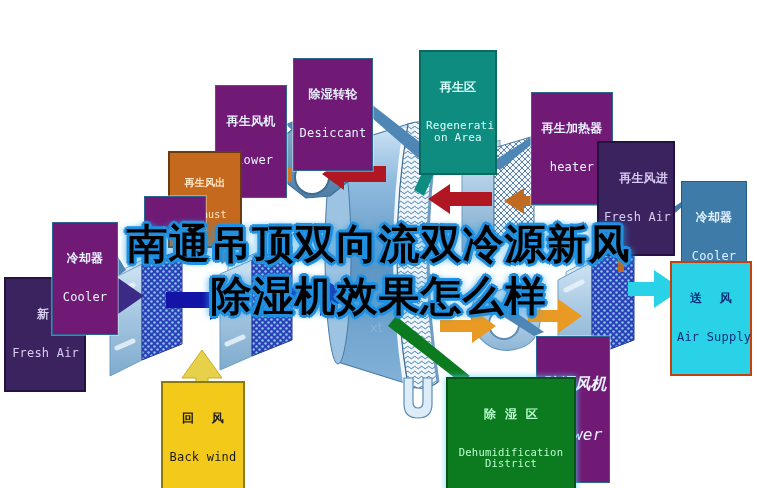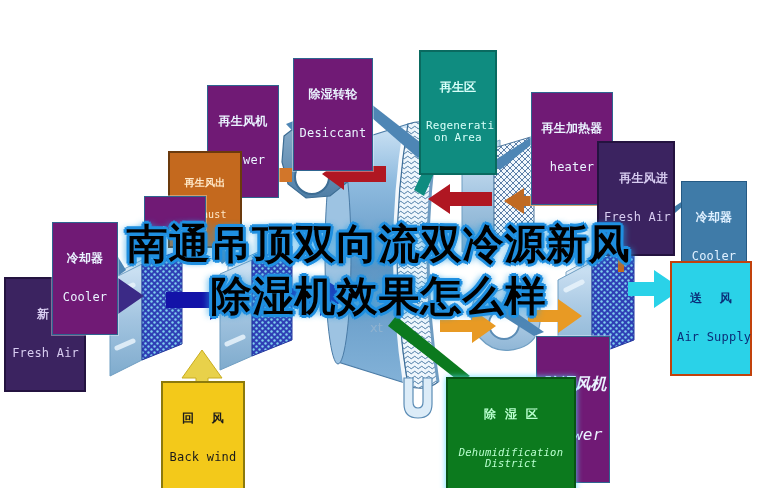--- a/index.html
+++ b/index.html
@@ -220,21 +220,21 @@
   <div id="headline">
     <span>南通吊顶双向流双冷源新风</span>
     <span>除湿机效果怎么样</span>
   </div>
 
   <div class="lbl lbl-blue" style="left:293px;top:58px;width:80px;font-size:12px;">
     <span class="cn">除湿转轮</span>
     <span class="en">Desiccant</span>
   </div>
 
-  <div class="lbl lbl-blue" style="left:207px;top:85px;width:72px;font-size:12px;text-align:center;">
+  <div class="lbl lbl-blue" style="left:215px;top:85px;width:72px;font-size:12px;text-align:center;">
     <span class="cn">再生风机</span>
     <span class="en">Blower</span>
   </div>
 
   <div class="lbl lbl-teal" style="left:419px;top:50px;width:78px;font-size:12px;">
     <span class="cn">再生区</span>
     <span class="en" style="font-size:11px;">Regenerati
 on Area</span>
   </div>
 
@@ -278,21 +278,21 @@
     <span class="en">Back wind</span>
   </div>
 
   <div class="lbl lbl-blue" style="left:536px;top:336px;width:74px;font-size:16px;font-style:italic;">
     <span class="cn">除湿风机</span>
     <span class="en">Blower</span>
   </div>
 
   <div class="lbl lbl-green glow" style="left:446px;top:377px;width:130px;font-size:12px;">
     <span class="cn">除  湿  区</span>
-    <span class="en" style="font-size:10.5px;font-style:italic;">Dehumidification
+    <span class="en" style="font-size:10.5px;">Dehumidification
 District</span>
   </div>
 
   <div class="lbl lbl-cyan" style="left:670px;top:261px;width:82px;font-size:12px;">
     <span class="cn">送    风</span>
     <span class="en">Air Supply</span>
   </div>
 
 </div>
 

